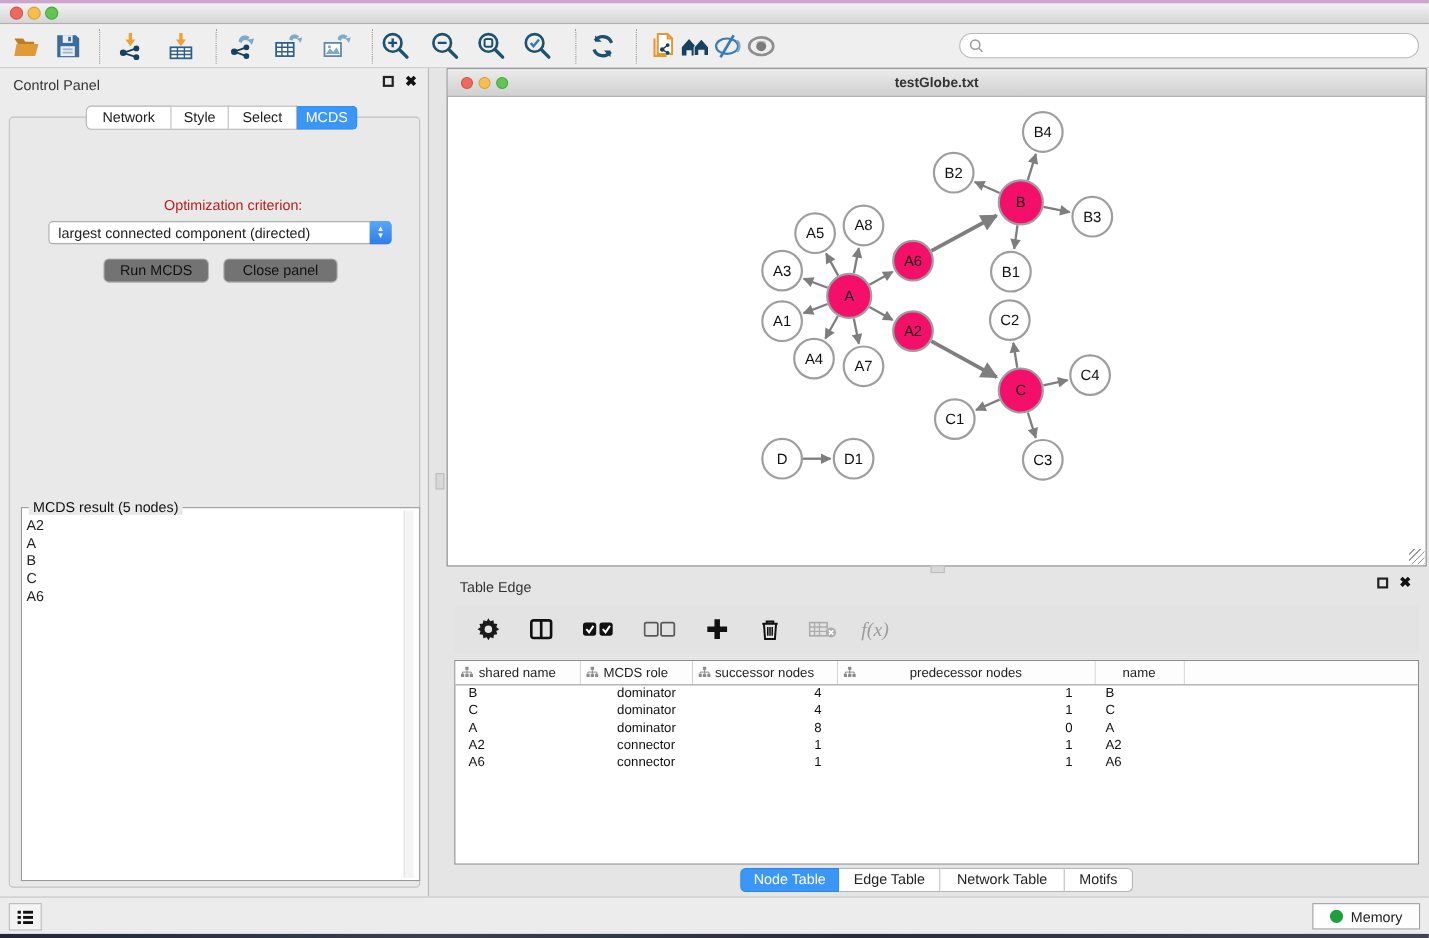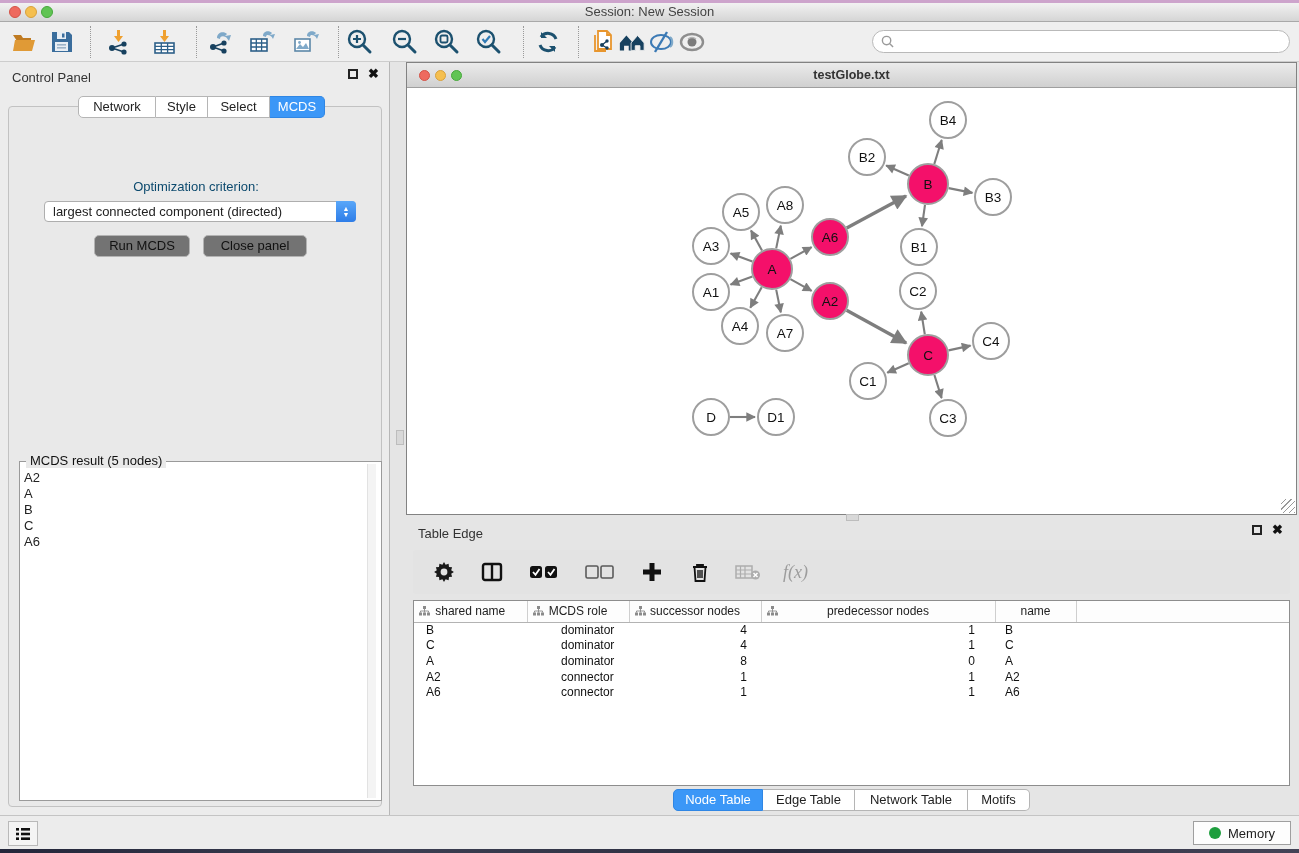--- a/index.html
+++ b/index.html
@@ -35,21 +35,21 @@
   .float-btn { width:10px; height:10px; border:2px solid #222; display:inline-block; }
   .close-btn { font-size:13px; font-weight:bold; color:#111; line-height:10px; }
   .cp-tabs { left:78px; top:34px; height:22px; display:flex; z-index:3; }
   .seg { border:1px solid #b5b5b5; border-left:none; background:#fff; text-align:center; line-height:20px;
     font-size:13px; color:#222; }
   .seg:first-child { border-left:1px solid #b5b5b5; border-radius:5px 0 0 5px; }
   .seg:last-child { border-radius:0 5px 5px 0; }
   .seg.sel { background:#3b97f7; border-color:#2f86e4; color:#fff; }
   .cp-content { left:8px; top:44px; width:374px; height:701px; background:#e9e9e9;
     border:1px solid #c2c2c2; border-radius:4px; }
-  .opt-label { left:0; top:72px; width:374px; text-align:center; font-size:13px; color:#0c4a6e; }
+  .opt-label { left:16px; top:72px; width:374px; text-align:center; font-size:13px; color:#b91c1c; }
   .dropdown { left:35px; top:94px; width:312px; height:21px; background:#fff; border:1px solid #aeaeae;
     border-radius:4px; display:flex; align-items:center; }
   .dropdown .dd-text { flex:1; padding-left:8px; font-size:13px; white-space:nowrap; overflow:hidden; }
   .dd-stepper { width:20px; height:21px; margin:-1px; border-radius:0 4px 4px 0;
     background:linear-gradient(#59a7f9,#2e7de8); color:#fff; display:flex; flex-direction:column;
     align-items:center; justify-content:center; font-size:7px; line-height:6px; }
   .btn { background:#737373; border:1px solid #b3b3b3; border-radius:5px; height:22px; font-size:13px;
     color:#111; text-align:center; line-height:20px; }
   .run-btn { left:85px; top:128px; width:96px; }
   .closep-btn { left:194px; top:128px; width:104px; }
@@ -99,21 +99,20 @@
   .wallpaper { left:0; top:849px; width:1299px; height:4px;
     background:linear-gradient(90deg,#23263a,#3c3f52 30%,#2a2c3e 60%,#434356); }
 </style>
 </head>
 <body>
 
 <div class="abs titlebar">
   <span class="abs light red"></span>
   <span class="abs light yellow"></span>
   <span class="abs light green"></span>
-  <div class="titlebar-title">Session: New Session</div>
 </div>
 
 <div class="abs toolbar">
   <div class="abs tb-icon" style="left:10px">
     <svg width="26" height="26" viewBox="0 0 26 26">
         <path d="M2 6 h8 l2 3 h8 v3 H6 z" fill="#c07b22"></path>
         <path d="M4 11 h20 l-3 11 H2 z" fill="#e09a36"></path>
       </svg>
   </div>
   <div class="abs tb-icon" style="left:48px">

